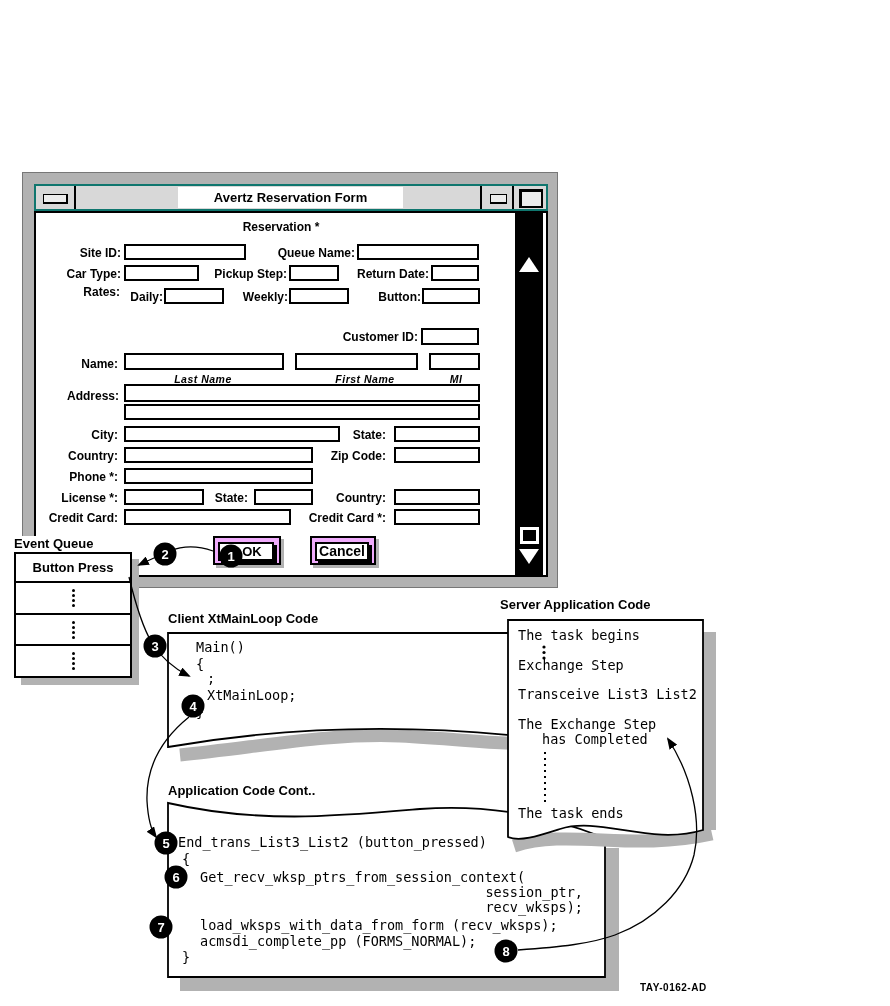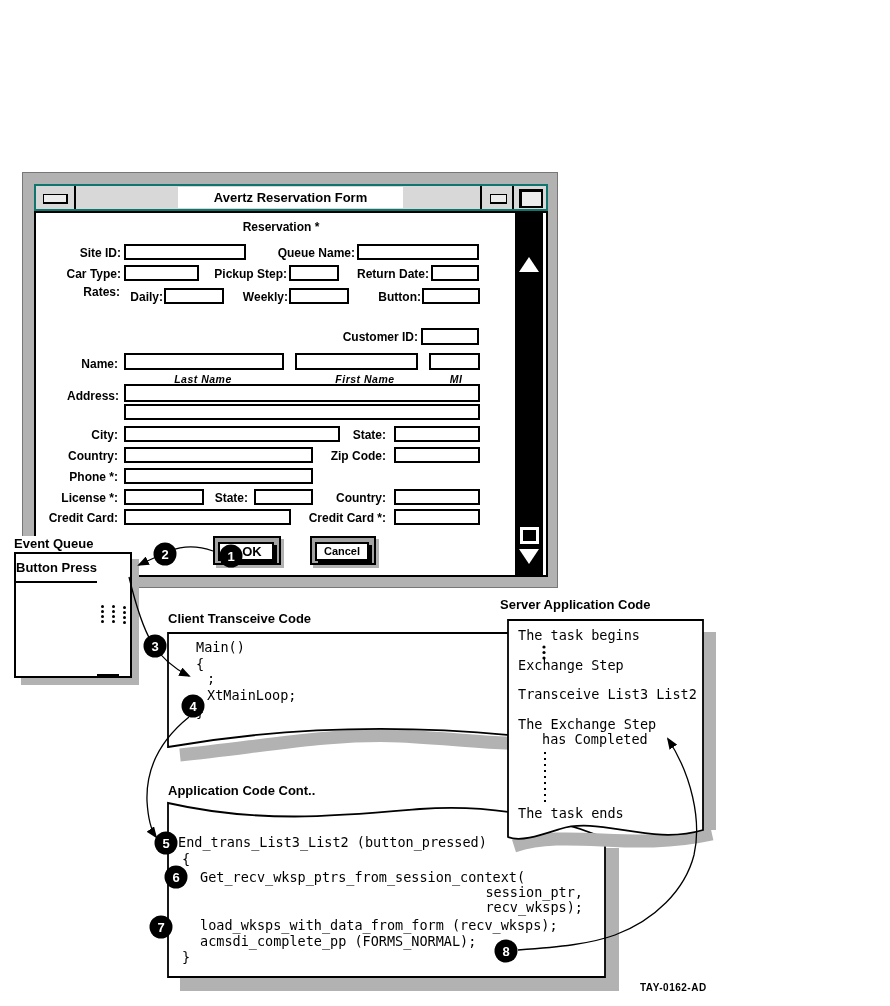--- a/index.html
+++ b/index.html
@@ -31,30 +31,30 @@
   
   .vscroll{position:absolute;left:492px;top:40px;width:28px;height:362px;background:#000;}
   .sb-up{position:absolute;left:4px;top:44px;width:0;height:0;
          border-left:10px solid transparent;border-right:10px solid transparent;
          border-bottom:15px solid #fff;}
   .sb-thumb{position:absolute;left:5px;top:314px;width:13px;height:11px;border:3px solid #fff;}
   .sb-down{position:absolute;left:4px;top:336px;width:0;height:0;
            border-left:10px solid transparent;border-right:10px solid transparent;
            border-top:15px solid #fff;}
   
-  .btn-outer{position:absolute;border:2px solid #000;box-sizing:border-box;background:#a3a3a3;
+  .btn-outer{position:absolute;border:2px solid #000;box-sizing:border-box;background:#f0abfc;
              box-shadow:3px 3px 0 #b2b2b2;}
   .btn-inner{position:absolute;left:3px;top:4px;background:#fff;border:2px solid #000;
              box-sizing:border-box;box-shadow:3px 3px 0 #000;text-align:center;
              font-weight:bold;font-size:13px;line-height:15px;}
   
   .eq-label{position:absolute;left:14px;top:536px;font-weight:bold;font-size:13px;background:#fff;
             padding:0 3px 1px 0;}
   .eq-box{position:absolute;left:14px;top:552px;width:114px;height:122px;background:#fff;
-          border:2px solid #000;box-shadow:7px 7px 0 #b2b2b2;display:flex;flex-direction:row;}
+          border:2px solid #000;box-shadow:7px 7px 0 #b2b2b2;display:flex;flex-direction:column;}
   .eq-row1{height:27px;border-bottom:2px solid #000;text-align:center;font-weight:bold;
            font-size:13px;line-height:27px;}
   .eq-row{flex:1;border-bottom:2px solid #000;display:flex;align-items:center;justify-content:center;}
   .eq-row:last-child{border-bottom:none;}
   .vdots{display:flex;flex-direction:column;align-items:center;}
   .vdots i{width:3px;height:3px;border-radius:50%;background:#000;margin:1px 0;}
   
   .sec-label{position:absolute;font-weight:bold;font-size:13px;white-space:nowrap;}
   .fig-id{position:absolute;left:640px;top:982px;font-weight:bold;font-size:10px;letter-spacing:.5px;}
   .overlay{position:absolute;left:0;top:0;pointer-events:none;}
@@ -147,21 +147,21 @@
       <div class="sb-up"></div>
       <div class="sb-thumb"></div>
       <div class="sb-down"></div>
     </div>
   </div>
 
   <div class="btn-outer" style="left:213px;top:536px;width:68px;height:29px">
     <div class="btn-inner" style="width:56px;height:19px;padding-left:12px">OK</div>
   </div>
   <div class="btn-outer" style="left:310px;top:536px;width:66px;height:29px">
-    <div class="btn-inner" style="width:54px;height:19px;font-size:11px">Cancel</div>
+    <div class="btn-inner" style="width:54px;height:19px;font-size:14px">Cancel</div>
   </div>
 
   <div class="eq-label">Event Queue</div>
   <div class="eq-box">
     <div class="eq-row1">Button Press</div>
     <div class="eq-row">
       <span class="vdots">
           <i></i>
           <i></i>
           <i></i>
@@ -179,21 +179,21 @@
     <div class="eq-row">
       <span class="vdots">
           <i></i>
           <i></i>
           <i></i>
           <i></i>
         </span>
     </div>
   </div>
 
-  <div class="sec-label" style="left:168px;top:611px">Client Transceive Code</div>
+  <div class="sec-label" style="left:168px;top:611px">Client XtMainLoop Code</div>
   <div class="sec-label" style="left:500px;top:597px">Server Application Code</div>
   <div class="sec-label" style="left:168px;top:783px">Application Code Cont..</div>
 
   <svg class="overlay" width="890" height="1006" viewBox="0 0 890 1006">
     <defs>
       <marker id="ah" markerWidth="9" markerHeight="7" refX="7.5" refY="3.5" orient="auto">
         <path d="M0,0 L9,3.5 L0,7 Z" fill="#000"></path>
       </marker>
     </defs>
 

